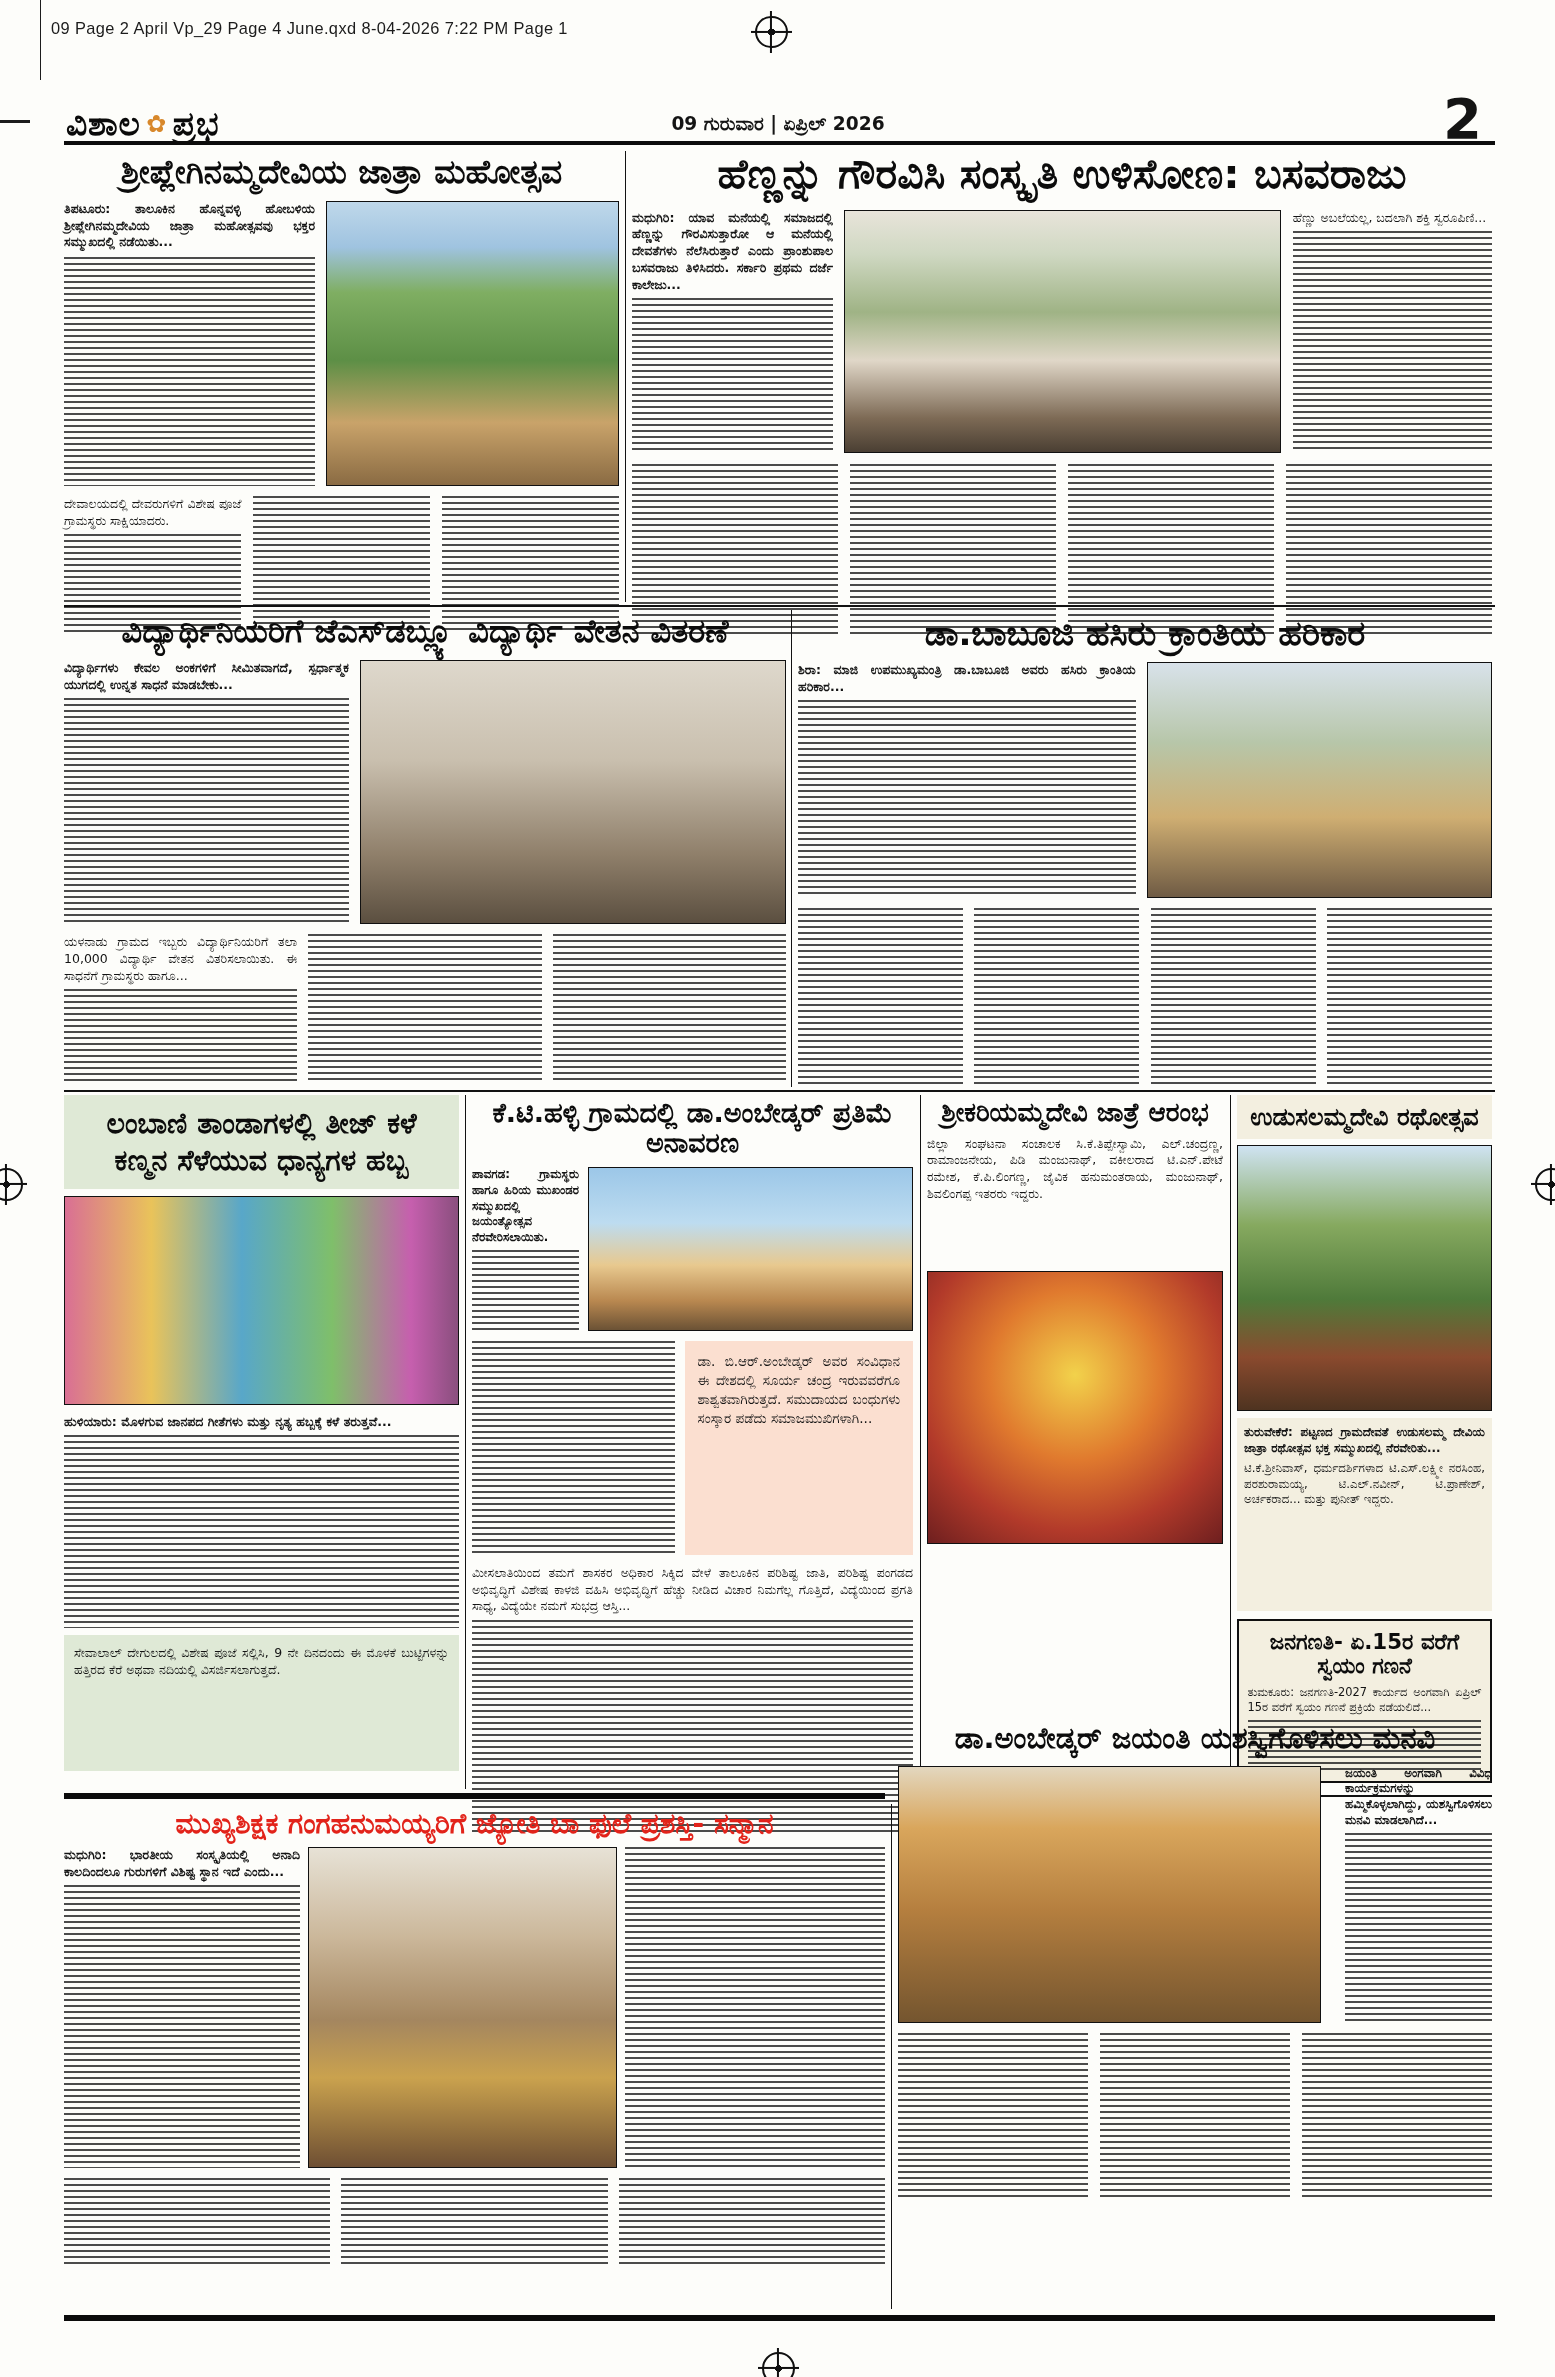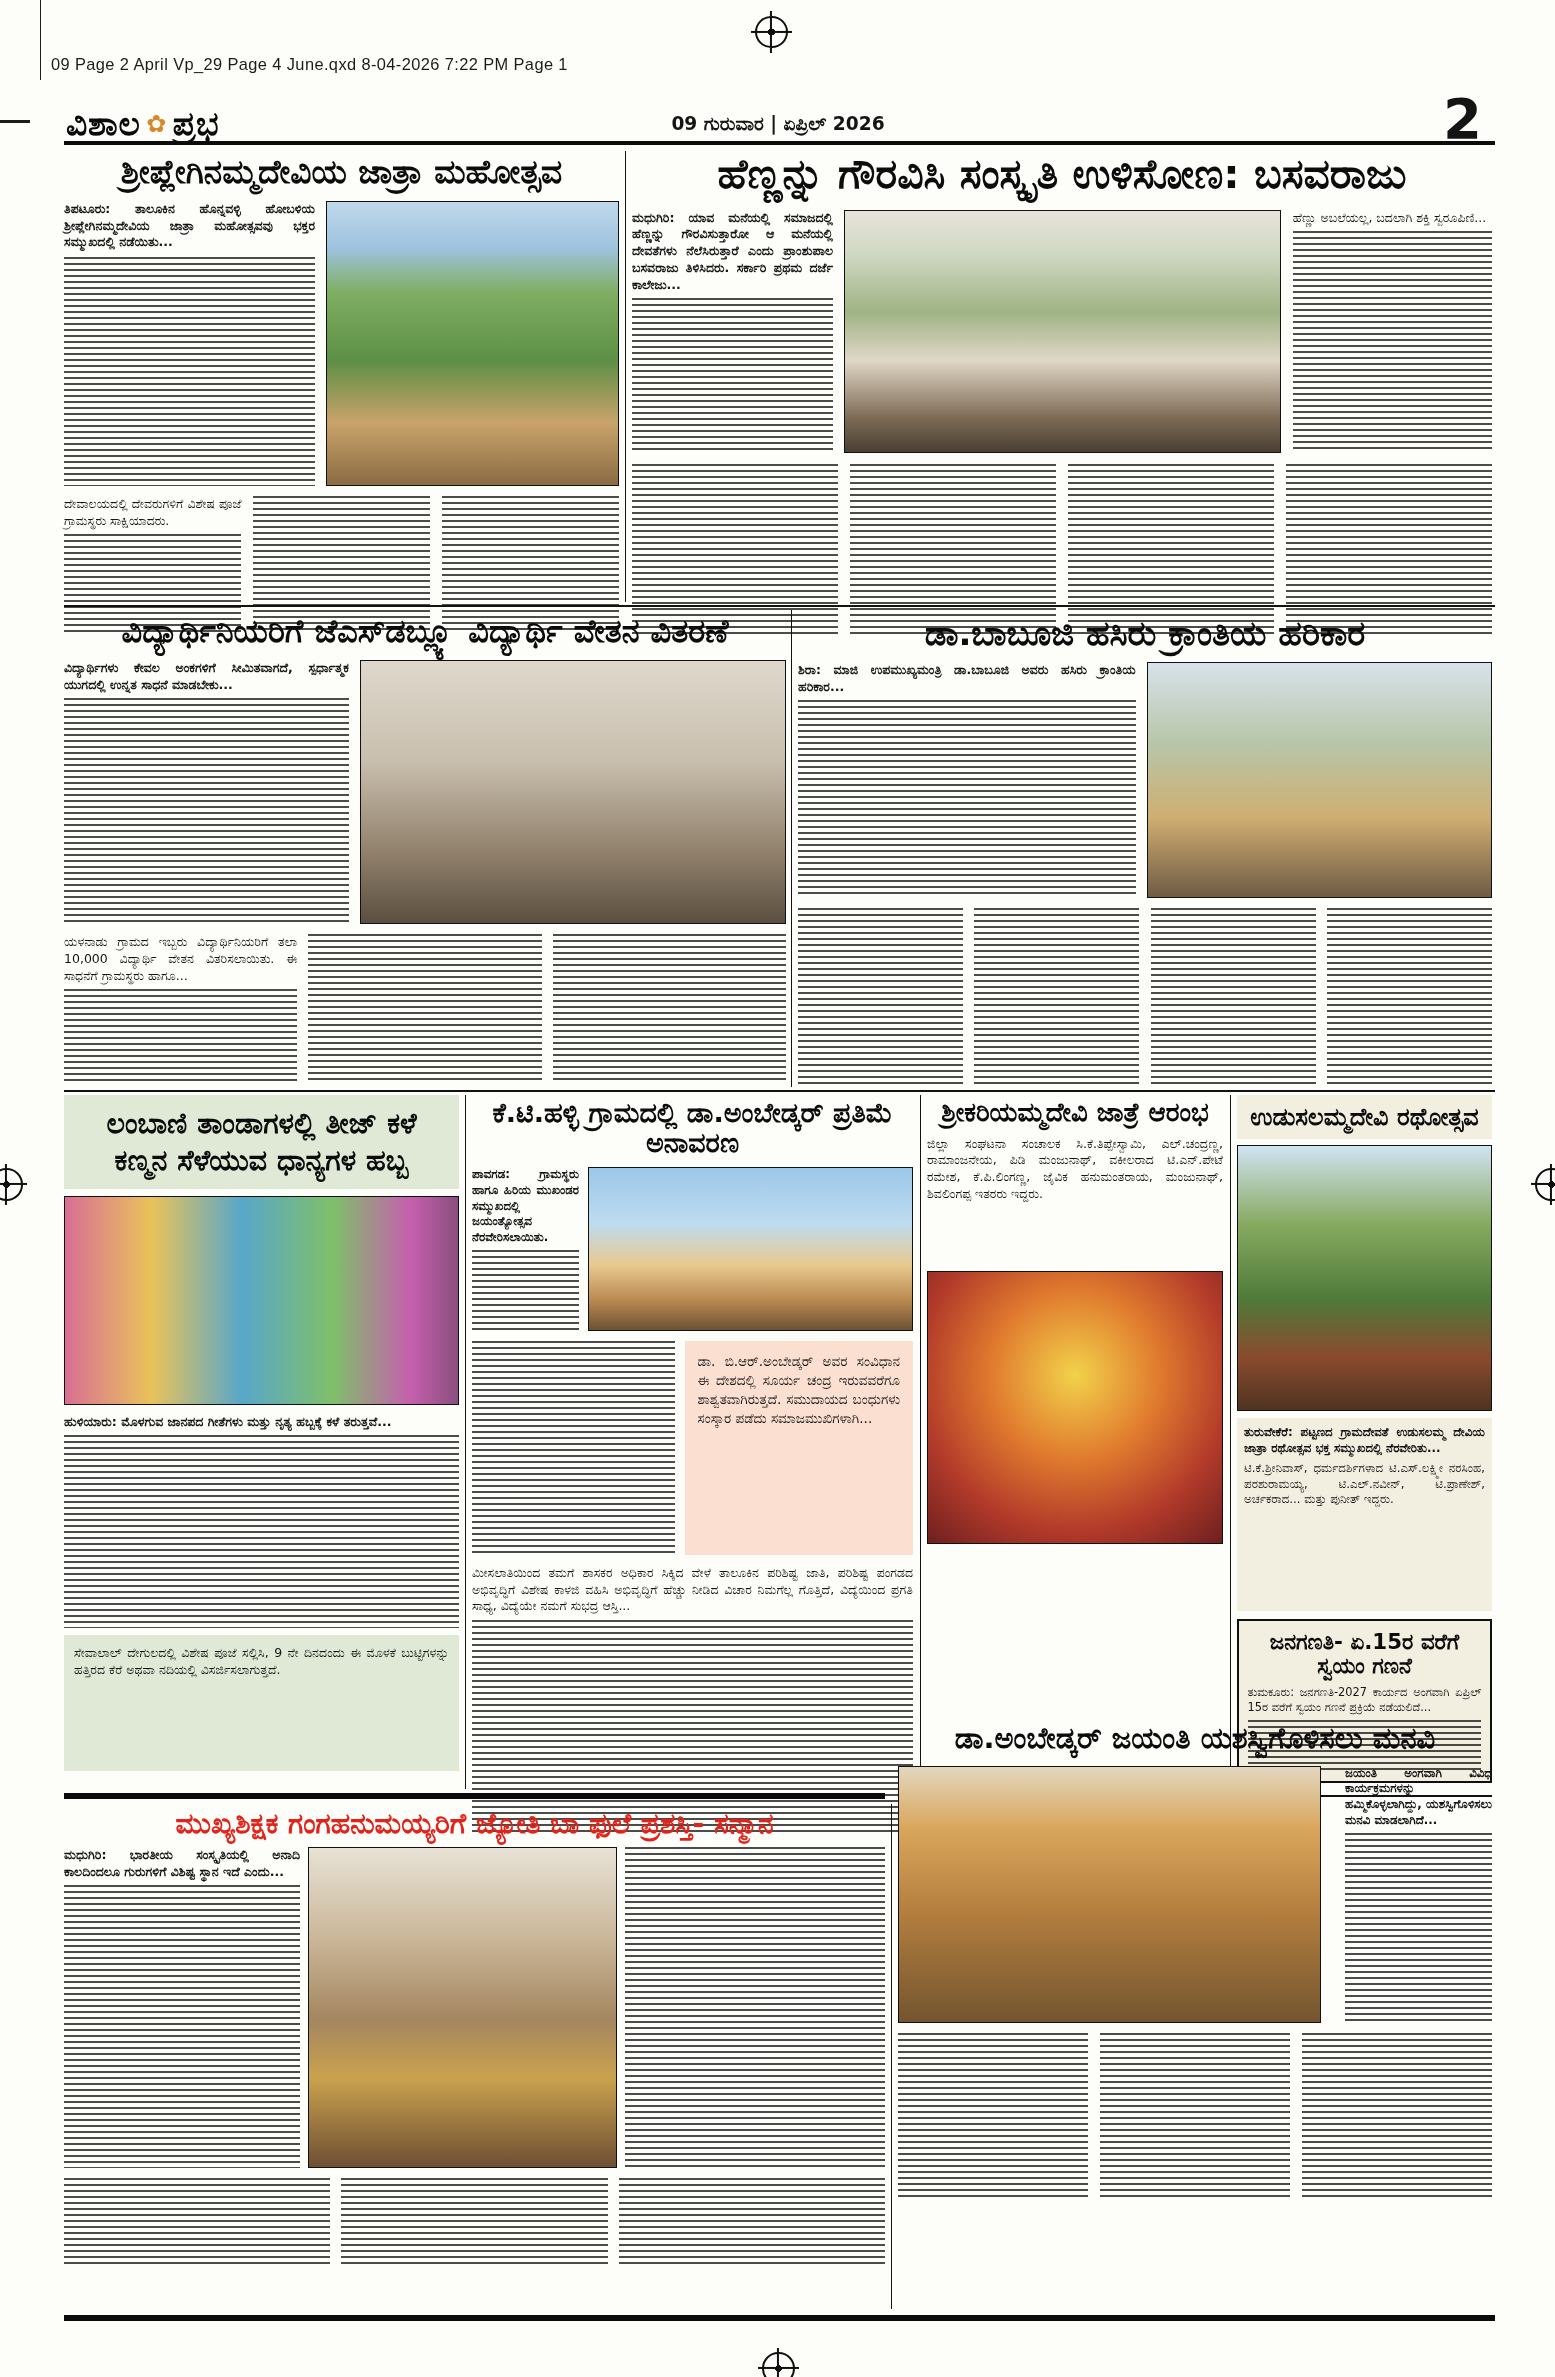--- a/index.html
+++ b/index.html
@@ -3,21 +3,21 @@
 <meta charset="utf-8">
 <style>
   html,body{margin:0;padding:0;}
   body{
     width:1555px;height:2377px;position:relative;background:#fdfdfa;
     font-family:"DejaVu Sans","Liberation Sans",sans-serif;color:#141414;
     overflow:hidden;
   }
   .abs{position:absolute;}
   
-  .slug{font-family:"Liberation Sans","DejaVu Sans",sans-serif;font-size:16.4px;color:#1c1c1c;letter-spacing:0.4px;margin-top:36px;}
+  .slug{font-family:"Liberation Sans","DejaVu Sans",sans-serif;font-size:16.4px;color:#1c1c1c;letter-spacing:0.4px;}
   .slug-tick{width:1.4px;height:80px;background:#1c1c1c;}
   .edge-dash{height:2.9px;background:#1c1c1c;}
   .regmark{width:28.5px;height:28.5px;border:2.1px solid #101010;border-radius:50%;background:radial-gradient(circle,#101010 0 3.6px,transparent 3.6px);}
   .regmark::before{content:"";position:absolute;left:50%;top:-6.4px;bottom:-6.4px;width:2.1px;transform:translateX(-50%);background:#101010;}
   .regmark::after{content:"";position:absolute;top:50%;left:-6.4px;right:-6.4px;height:2.1px;transform:translateY(-50%);background:#101010;}
   
   .mast-title{font-size:33px;font-weight:bold;color:#0a0a0a;letter-spacing:0.7px;display:flex;align-items:center;gap:5.7px;}
   .mast-emblem{font-size:24px;color:#d8882b;line-height:1;}
   .mast-date{font-size:18.6px;font-weight:bold;text-align:center;}
   .mast-page{font-size:56px;font-weight:bold;line-height:1;}

